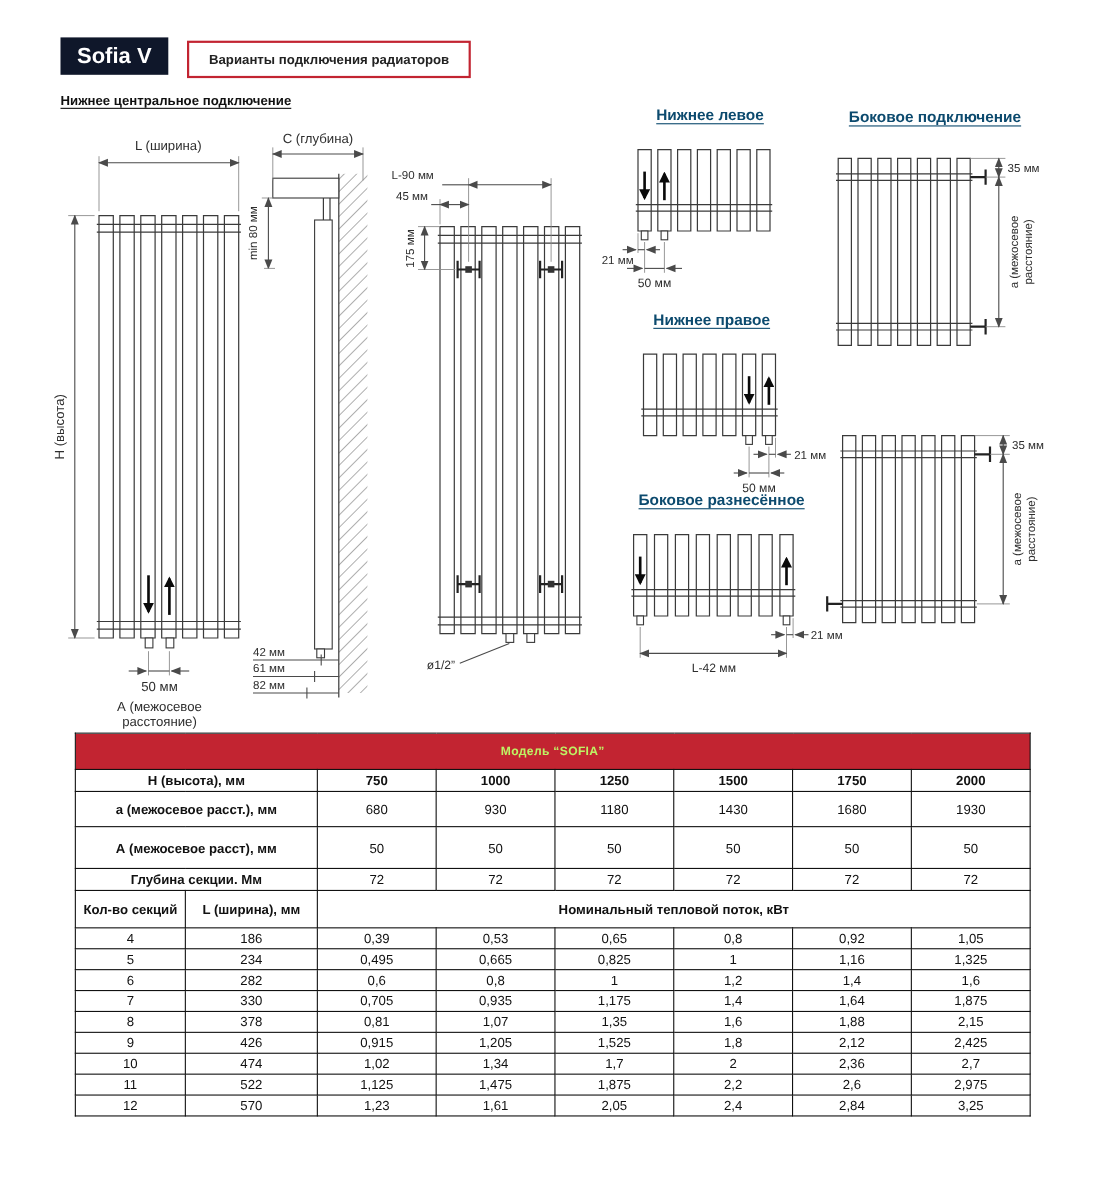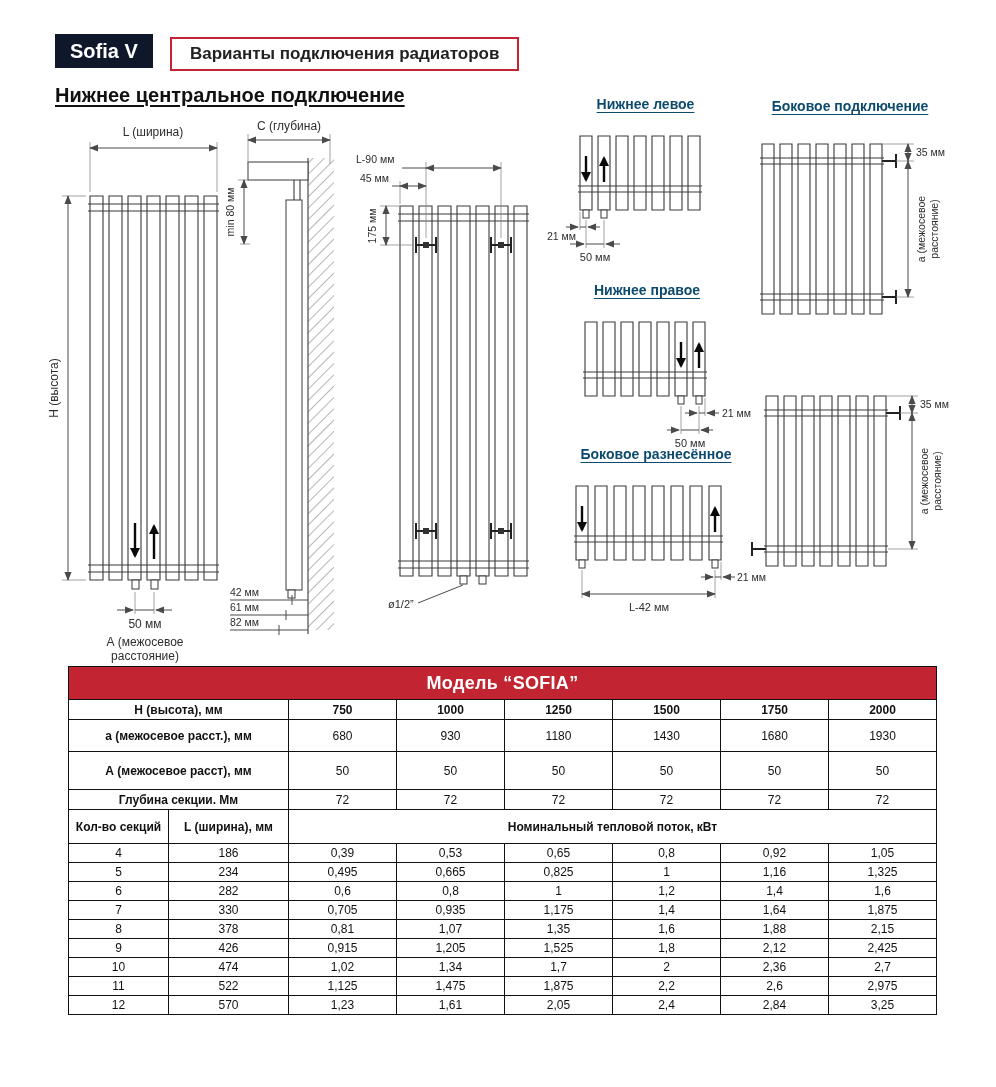--- a/index.html
+++ b/index.html
@@ -1,23 +1,23 @@
 <!DOCTYPE html>
 <html><head>
 <meta charset="utf-8">
 <style>
   html,body{margin:0;padding:0;background:#fff;font-family:"Liberation Sans",sans-serif;color:#1a1a1a;}
   .page{position:relative;width:996px;height:1087px;background:#fff;overflow:hidden;}
 
   .brand{position:absolute;left:55px;top:34px;background:#0f172a;color:#fff;
          font-size:20px;font-weight:700;padding:5px 15px;line-height:24px;}
   .doc-title{position:absolute;left:170px;top:37px;border:2px solid #c22431;
-         padding:5px 18px;font-size:17px;font-weight:600;color:#222;line-height:20px;}
-
-  .sec-title{position:absolute;font-weight:700;font-size:20px;color:#111;
+         padding:5px 18px;font-size:12px;font-weight:600;color:#222;line-height:20px;}
+
+  .sec-title{position:absolute;font-weight:700;font-size:12px;color:#111;
          text-decoration:underline;text-underline-offset:3px;}
   .d-title{position:absolute;font-weight:700;font-size:14px;color:#0c4a6e;text-align:center;}
   .d-title span{text-decoration:underline;text-underline-offset:3px;display:inline-block;}
 
   svg.diag{position:absolute;overflow:visible;}
   .bars{stroke:#3a3a3a;stroke-width:1.1;fill:#fff;}
   .oln{stroke:#3a3a3a;stroke-width:1.1;fill:none;}
   .ofill{stroke:#3a3a3a;stroke-width:1;fill:#fff;}
   .dim{stroke:#4a4a4a;stroke-width:1;fill:none;marker-start:url(#ar);marker-end:url(#ar);}
   .dim1{stroke:#4a4a4a;stroke-width:1;fill:none;marker-end:url(#ar);}
@@ -26,21 +26,21 @@
   .thk{stroke:#222;stroke-width:2;fill:none;}
   .flow{stroke:#0a0a0a;stroke-width:2.4;fill:none;marker-end:url(#arF);}
   .svgtxt{font-family:"Liberation Sans",sans-serif;font-size:11px;fill:#2e2e2e;}
   .s10{font-size:10.5px;}
   .s12{font-size:12px;}
 
   table.spec{position:absolute;left:68px;top:666px;width:868px;border-collapse:collapse;
          table-layout:fixed;font-size:12px;}
   table.spec th,table.spec td{border:1px solid #111;text-align:center;vertical-align:middle;
          padding:2px 4px;color:#111;overflow:hidden;}
-  table.spec .title-row th{background:#c22431;color:#ffffff;font-size:18px;font-weight:600;
+  table.spec .title-row th{background:#c22431;color:#bef264;font-size:11px;font-weight:600;
          height:28px;letter-spacing:.3px;}
   .lbl{font-weight:700;}
   .hv{font-weight:700;}
   tr.sub td{font-weight:700;}
   tr.h22{height:20px;} tr.h32{height:32px;margin-left:33px;} tr.h38{height:38px;} tr.h19{height:19px;} tr.hsub{height:34px;padding-left:23px;}
 </style>
 </head>
 <body>
 
 <div class="page">

